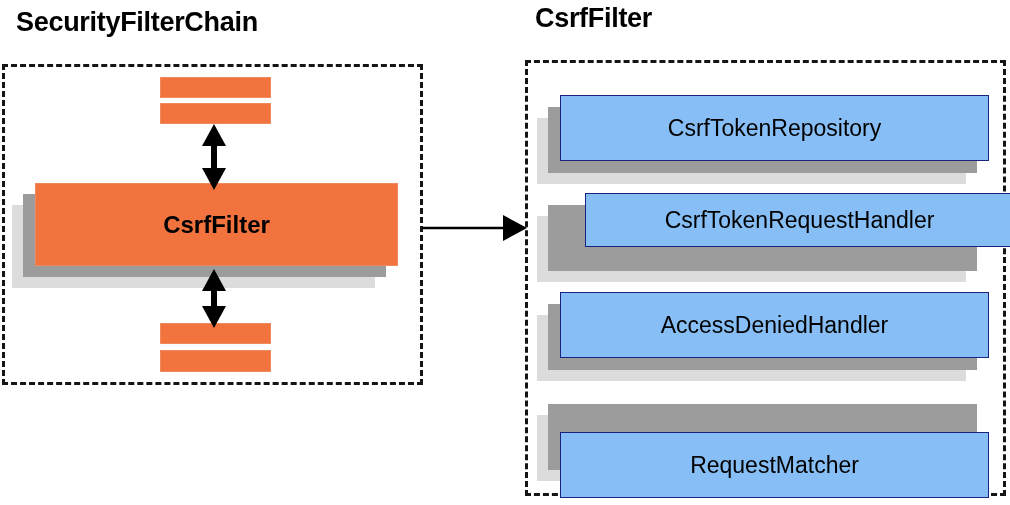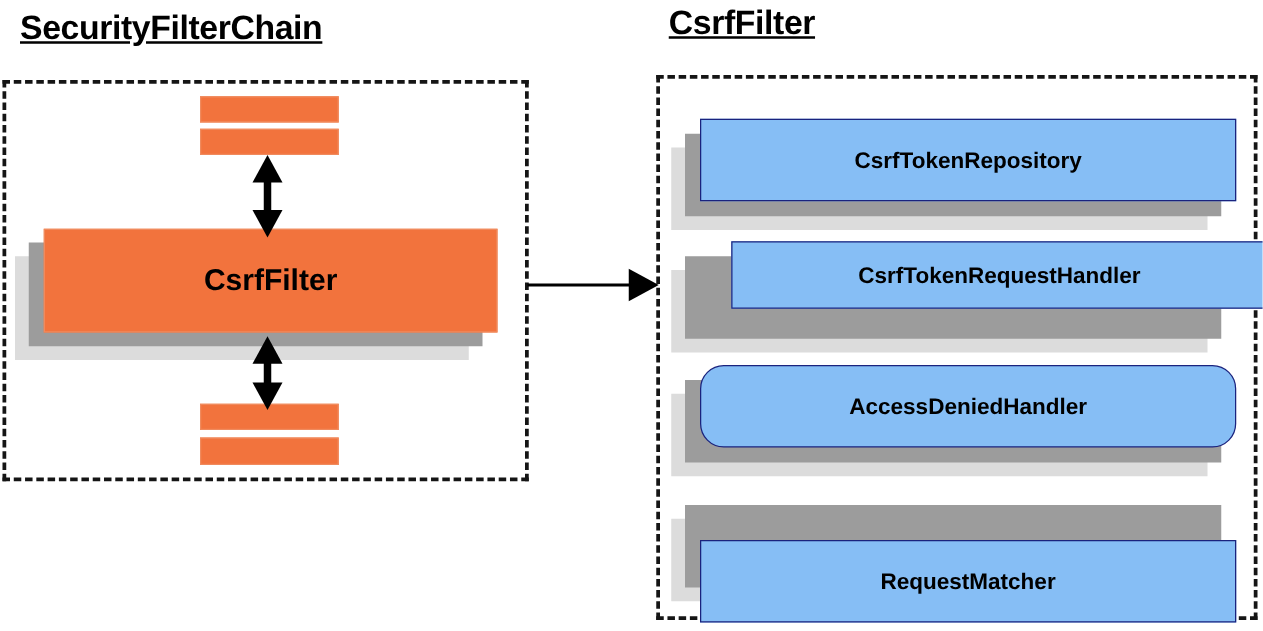--- a/index.html
+++ b/index.html
@@ -14,21 +14,20 @@
 
   
   .panel-title{
     position:absolute;
     font-size:27px;
     font-weight:bold;
     color:#000000;
     letter-spacing:-0.3px;
     white-space:nowrap;
     line-height:1;
-    text-decoration:underline;
   }
   #title-left{left:16px;top:9px;}
   #title-right{left:535px;top:5px;}
 
   
   .dashed-box{
     position:absolute;
     border:3px dashed #151515;
     box-sizing:border-box;
     background:transparent;
@@ -83,22 +82,22 @@
   
   .node-blue{
     position:absolute;
     background:#86BEF5;
     border:1px solid #1A237E;
     box-sizing:border-box;
     display:flex;
     align-items:center;
     justify-content:center;
     color:#000;
-    font-weight:bold;
-    font-size:18px;
+    font-weight:normal;
+    font-size:23px;
     z-index:5;
     white-space:nowrap;
   }
   .blue-sh-dark{
     position:absolute;background:#9C9C9C;z-index:3;
   }
   .blue-sh-light{
     position:absolute;background:#DCDCDC;z-index:2;
   }
 
@@ -134,21 +133,21 @@
   <div class="blue-sh-light" style="left:537px;top:118px;width:429px;height:66px;"></div>
   <div class="blue-sh-dark" style="left:548px;top:107px;width:429px;height:66px;"></div>
   <div class="node-blue" style="left:560px;top:95px;width:429px;height:66px;">CsrfTokenRepository</div>
 
   <div class="blue-sh-light" style="left:537px;top:216px;width:429px;height:66px;"></div>
   <div class="blue-sh-dark" style="left:548px;top:205px;width:429px;height:66px;"></div>
   <div class="node-blue" style="left:585px;top:193px;width:429px;height:54px;">CsrfTokenRequestHandler</div>
 
   <div class="blue-sh-light" style="left:537px;top:315px;width:429px;height:66px;"></div>
   <div class="blue-sh-dark" style="left:548px;top:304px;width:429px;height:66px;"></div>
-  <div class="node-blue" style="left:560px;top:292px;width:429px;height:66px;border-radius:19px;">AccessDeniedHandler</div>
+  <div class="node-blue" style="left:560px;top:292px;width:429px;height:66px;">AccessDeniedHandler</div>
 
   <div class="blue-sh-light" style="left:537px;top:415px;width:429px;height:66px;"></div>
   <div class="blue-sh-dark" style="left:548px;top:404px;width:429px;height:66px;"></div>
   <div class="node-blue" style="left:560px;top:392px;width:429px;height:66px;margin-top:40px;">RequestMatcher</div>
 
   <svg id="arrow-layer" viewBox="0 0 1010 505">
 
     <g>
       <line x1="214" y1="134" x2="214" y2="180" stroke="#000" stroke-width="6"></line>
       <polygon points="214,124 202,146 226,146" fill="#000"></polygon>

